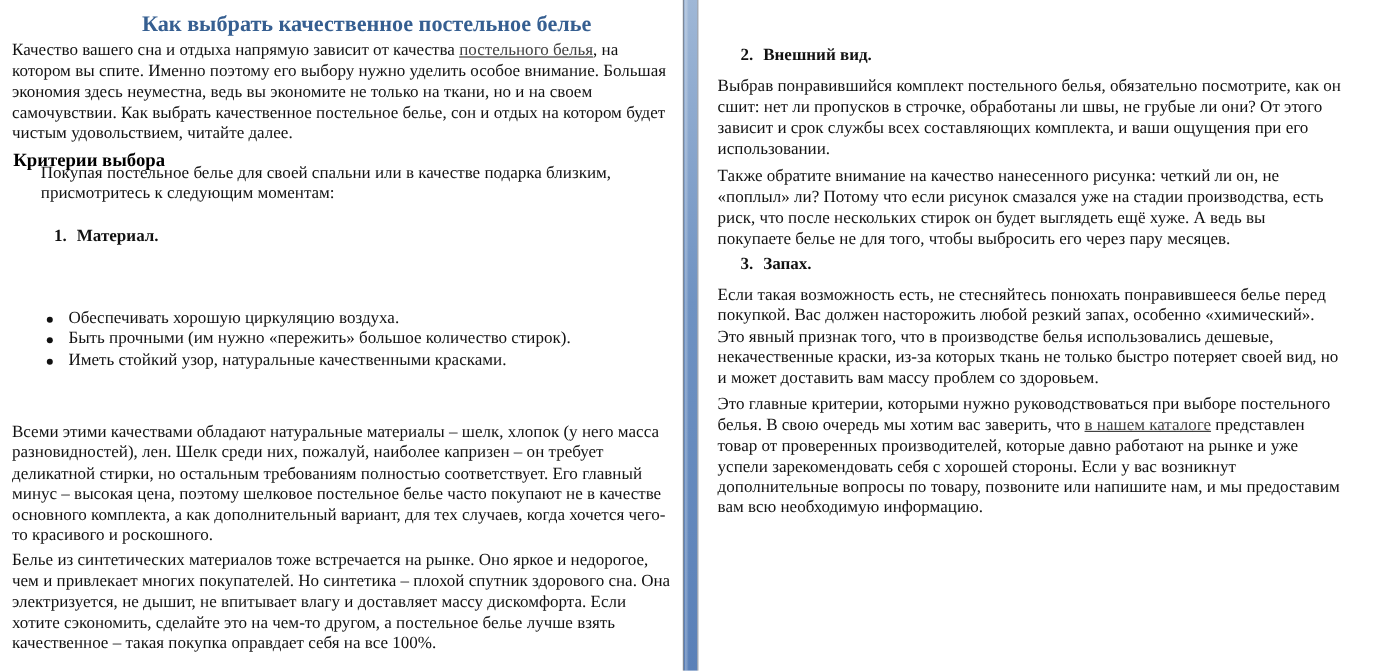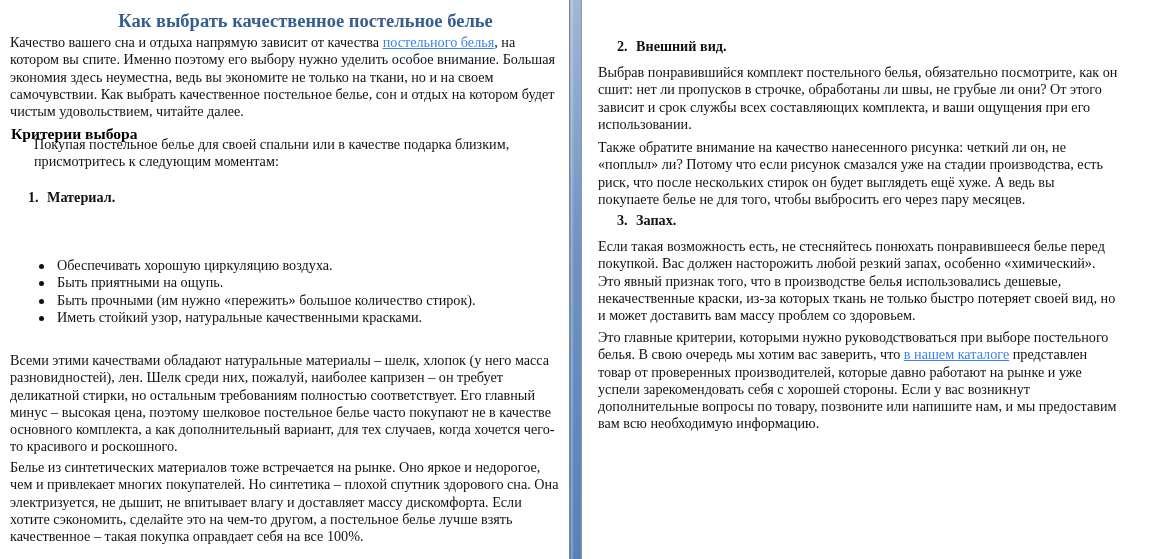--- a/index.html
+++ b/index.html
@@ -25,21 +25,21 @@
   p { margin:0; font-size:14.2px; line-height:17.3px; }
   .title {
     font-family:"Liberation Serif", serif; font-weight:bold; color:#365f91;
     font-size:18.5px; text-align:center; margin:0; position:absolute; left:0; width:611px; top:11px;
   }
   .heading {
     font-weight:bold; color:#000000; font-size:15.6px; margin:1px;
   }
   .num-heading { font-weight:bold; font-size:14.2px; line-height:17.3px; }
   .num-heading .n { display:inline-block; width:19px; }
-  a.link { color:#3b82f6; text-decoration:underline; }
+  a.link { color:#404040; text-decoration:underline; }
   ul.bullets { list-style:none; margin:0; padding:0; }
   ul.bullets li { font-size:14.2px; line-height:17.3px; position:relative; padding-left:47px; }
   ul.bullets li::before {
     content:""; position:absolute; left:29px; top:7px; width:5px; height:5px;
     border-radius:50%; background:#111;
   }
   .blk { position:absolute; left:10px; width:550px; }
   .rblk { position:absolute; left:36px; width:520px; }
 </style>
 </head>
@@ -47,26 +47,25 @@
 
 <div class="page page-left">
   <h1 class="title">Как выбрать качественное постельное белье</h1>
 
   <p class="blk" style="top:34px;"><span>Качество вашего сна и отдыха напрямую зависит от качества </span><a class="link" href="#">постельного белья</a><span>,  на котором вы спите. Именно поэтому его выбору нужно уделить особое внимание. Большая экономия здесь неуместна, ведь вы экономите не только на ткани, но и на своем самочувствии. Как выбрать качественное постельное белье,  сон и отдых на котором будет чистым удовольствием, читайте далее.</span></p>
 
   <h2 class="heading blk" style="top:124px;">Критерии выбора</h2>
 
   <p class="blk" style="top:136px;margin-left:24px;">Покупая постельное белье  для своей спальни или в качестве подарка близким, присмотритесь к следующим моментам:</p>
 
-  <div class="blk num-heading" style="top:189px; left:28px;"><span class="n">1.</span><span>Материал.</span></div>
+  <div class="blk num-heading" style="top:189px; left:45px;"><span class="n">1.</span><span>Материал.</span></div>
 
 
   <ul class="bullets blk" style="top:257px;">
     <li>Обеспечивать хорошую циркуляцию воздуха.</li>
-    <li>Быть приятными на ощупь.</li>
     <li>Быть прочными (им нужно «пережить» большое количество стирок).</li>
     <li>Иметь стойкий узор, натуральные качественными красками.</li>
   </ul>
 
   <p class="blk" style="top:352px;">Всеми этими качествами обладают натуральные материалы – шелк, хлопок (у него масса разновидностей), лен. Шелк среди них, пожалуй, наиболее капризен – он требует деликатной стирки, но остальным требованиям полностью соответствует. Его главный минус – высокая цена, поэтому шелковое постельное белье часто покупают не в качестве основного комплекта, а как дополнительный вариант, для тех случаев, когда хочется чего-то красивого и роскошного.</p>
 
   <p class="blk" style="top:459px;">Белье из синтетических материалов тоже встречается  на рынке. Оно яркое и недорогое, чем и привлекает многих покупателей. Но синтетика – плохой спутник здорового сна. Она электризуется, не дышит, не впитывает влагу и доставляет массу дискомфорта. Если хотите сэкономить, сделайте это на чем-то другом, а постельное белье лучше взять качественное – такая покупка оправдает себя  на все 100%.</p>
 </div>
 
 <div class="divider"></div>

